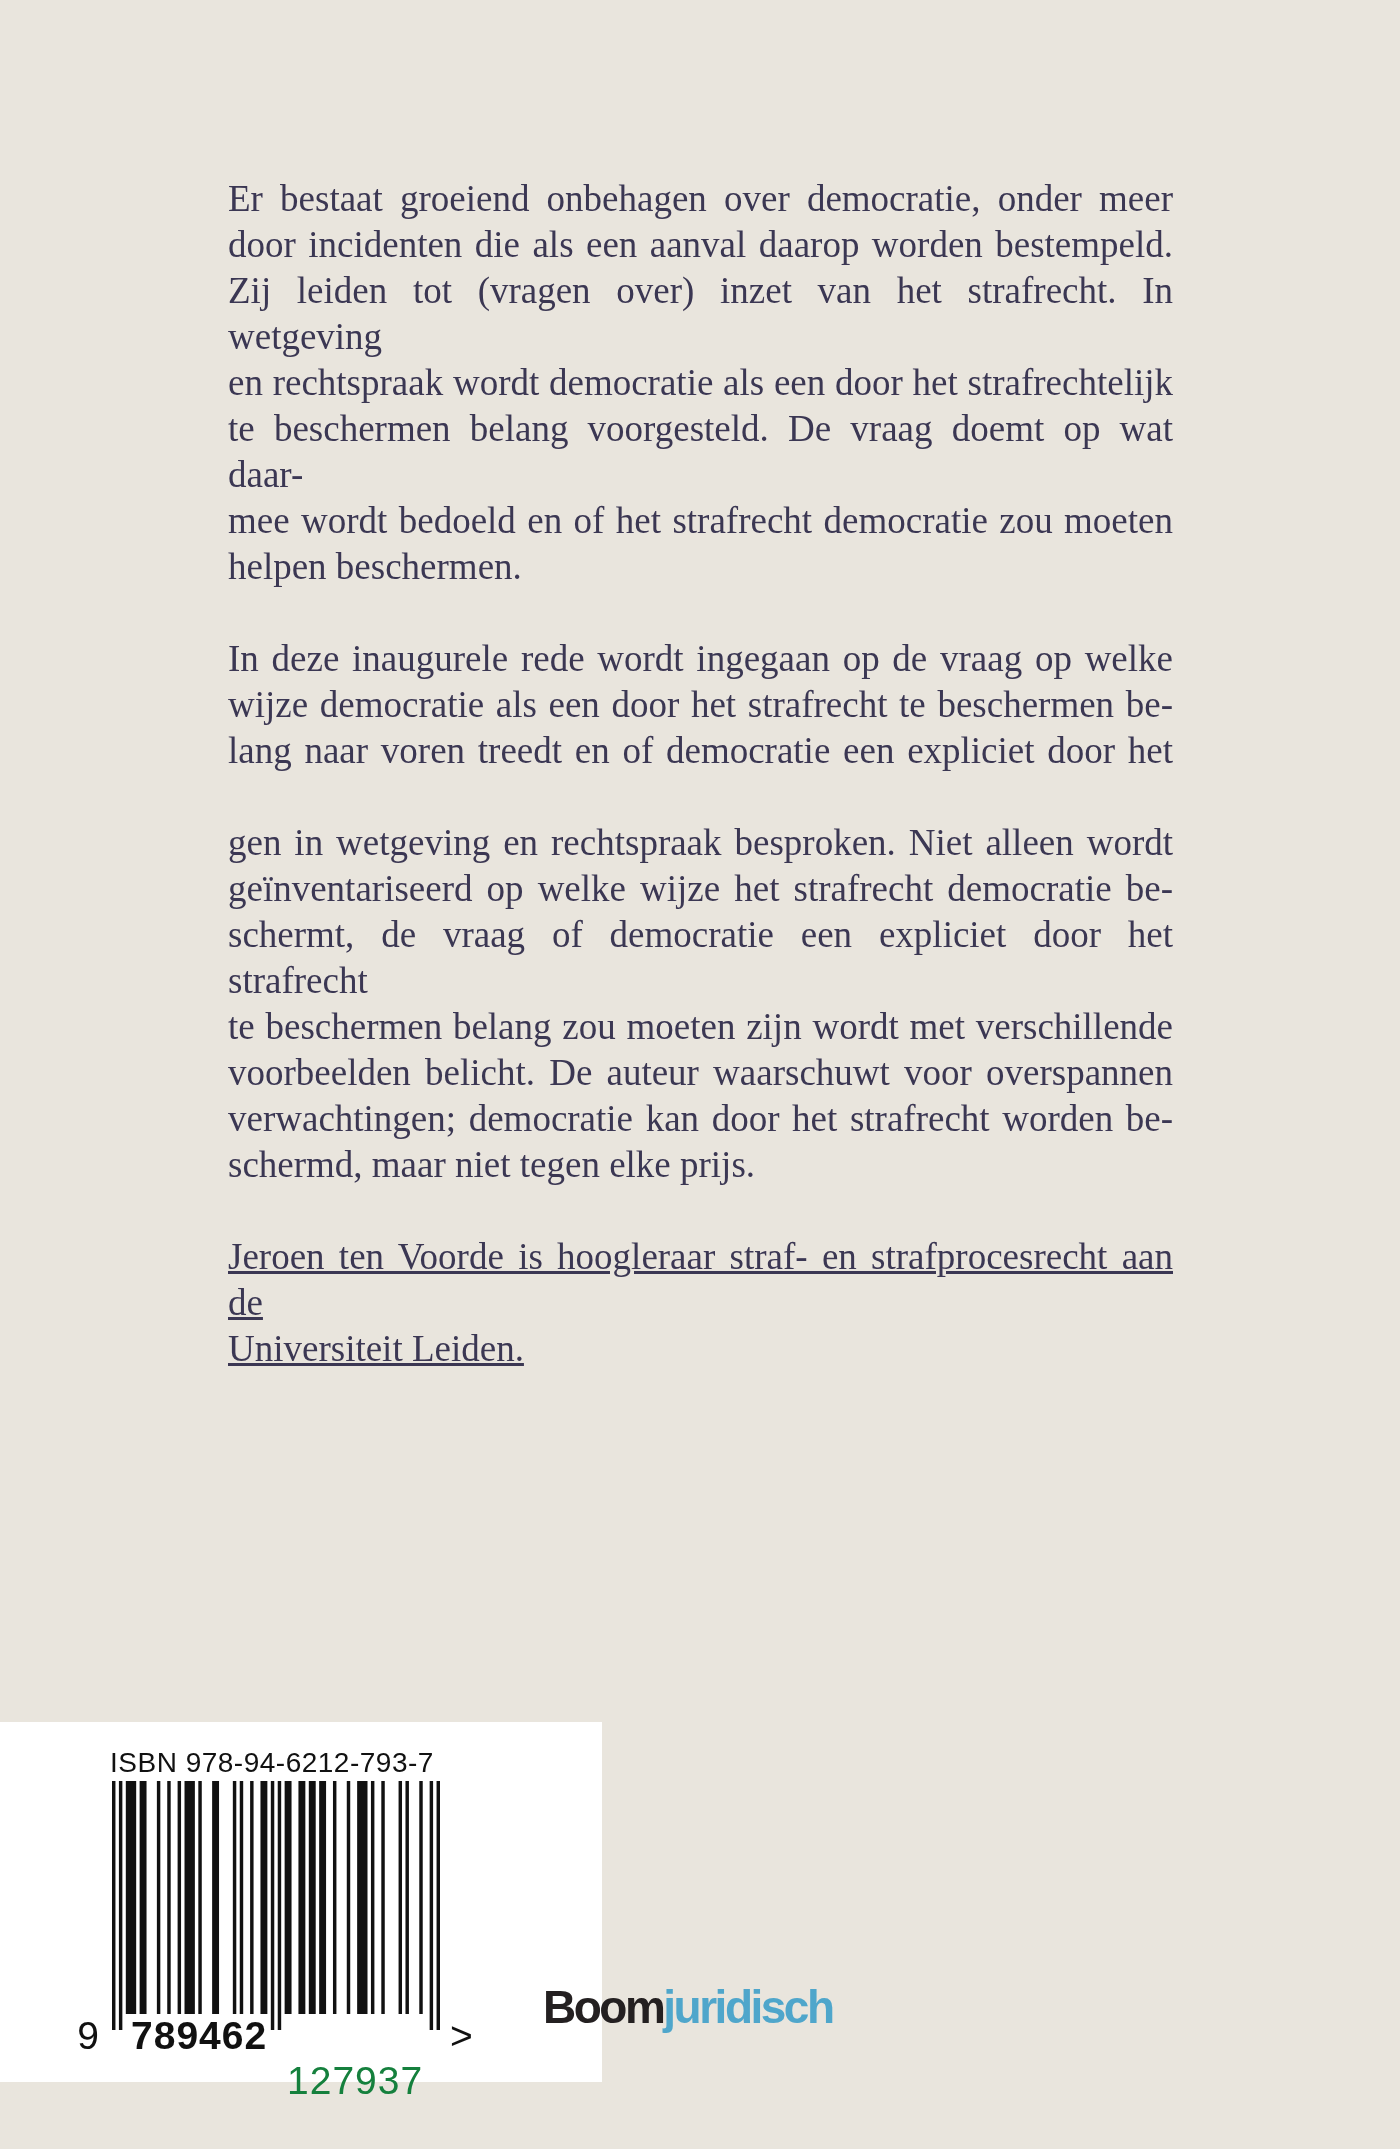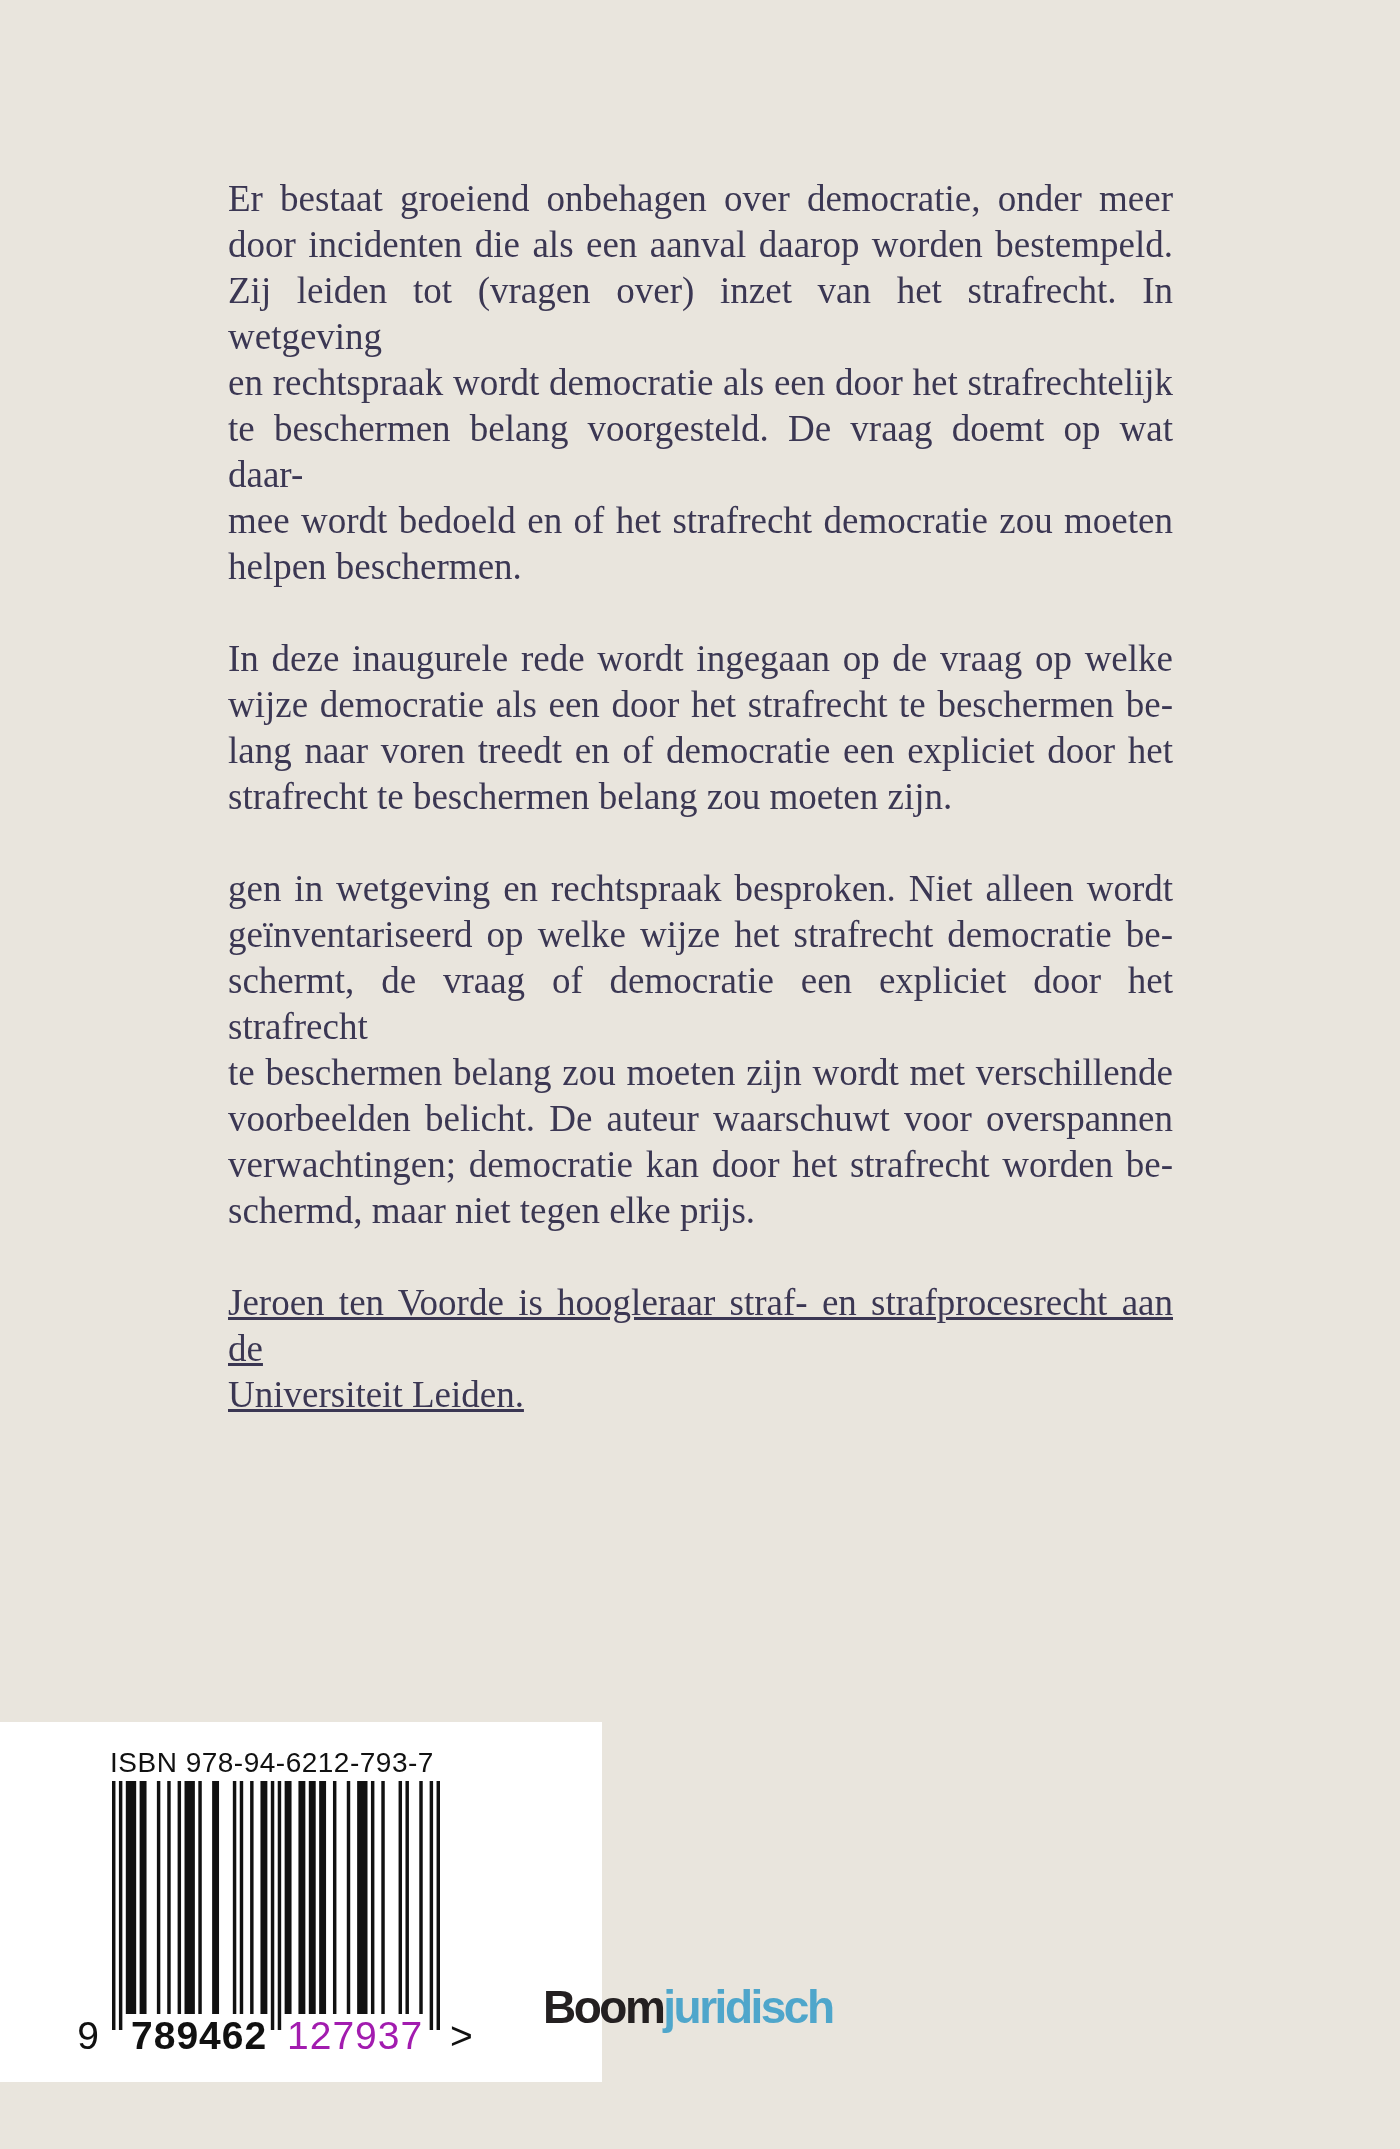--- a/index.html
+++ b/index.html
@@ -70,21 +70,20 @@
         <div class="jline">Zij leiden tot (vragen over) inzet van het strafrecht. In wetgeving</div>
         <div class="jline">en rechtspraak wordt democratie als een door het strafrechtelijk</div>
         <div class="jline">te beschermen belang voorgesteld. De vraag doemt op wat daar-</div>
         <div class="jline">mee wordt bedoeld en of het strafrecht democratie zou moeten</div>
         <div class="lline">helpen beschermen.</div>
       </div>
       <div class="para">
         <div class="jline">In deze inaugurele rede wordt ingegaan op de vraag op welke</div>
         <div class="jline">wijze democratie als een door het strafrecht te beschermen be-</div>
         <div class="jline">lang naar voren treedt en of democratie een expliciet door het</div>
-        <div class="lline">strafrecht te beschermen belang zou moeten zijn.</div>
       </div>
       <div class="para">
         <div class="jline">gen in wetgeving en rechtspraak besproken. Niet alleen wordt</div>
         <div class="jline">geïnventariseerd op welke wijze het strafrecht democratie be-</div>
         <div class="jline">schermt, de vraag of democratie een expliciet door het strafrecht</div>
         <div class="jline">te beschermen belang zou moeten zijn wordt met verschillende</div>
         <div class="jline">voorbeelden belicht. De auteur waarschuwt voor overspannen</div>
         <div class="jline">verwachtingen; democratie kan door het strafrecht worden be-</div>
         <div class="lline">schermd, maar niet tegen elke prijs.</div>
       </div>
@@ -123,19 +122,19 @@
         <rect x="258.95" y="0" width="3.45" height="233" fill="#111111"></rect>
         <rect x="269.31" y="0" width="3.45" height="233" fill="#111111"></rect>
         <rect x="286.57" y="0" width="3.45" height="233" fill="#111111"></rect>
         <rect x="293.47" y="0" width="3.45" height="233" fill="#111111"></rect>
         <rect x="307.28" y="0" width="3.45" height="233" fill="#111111"></rect>
         <rect x="317.64" y="0" width="3.45" height="249" fill="#111111"></rect>
         <rect x="324.55" y="0" width="3.45" height="249" fill="#111111"></rect>
       </svg>
     <div class="bc-digit bc-d1" style="color: rgb(17, 17, 17);">9</div>
     <div class="bc-digit bc-d2" style="color: rgb(17, 17, 17);">789462</div>
-    <div class="bc-digit bc-d3" style="color: #a21caf;">127937</div>
+    <div class="bc-digit bc-d3" style="color: #15803d; margin-top: 45px;">127937</div>
     <div class="bc-digit bc-d4" style="color: rgb(17, 17, 17);">&gt;</div>
   </div>
 
   <div class="logo"><span style="color: rgb(36, 32, 33);">Boom</span><span style="color: rgb(79, 166, 203);">juridisch</span></div>
 
 </div>
 
 </body></html>

